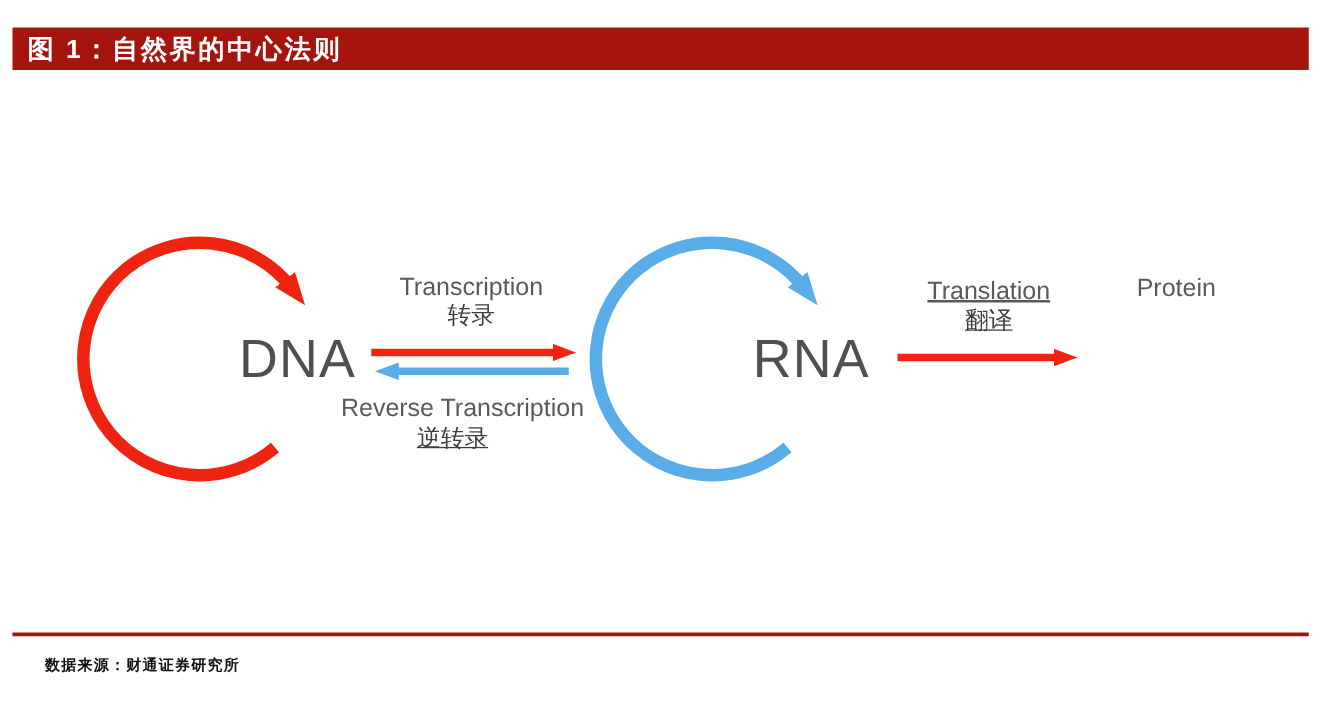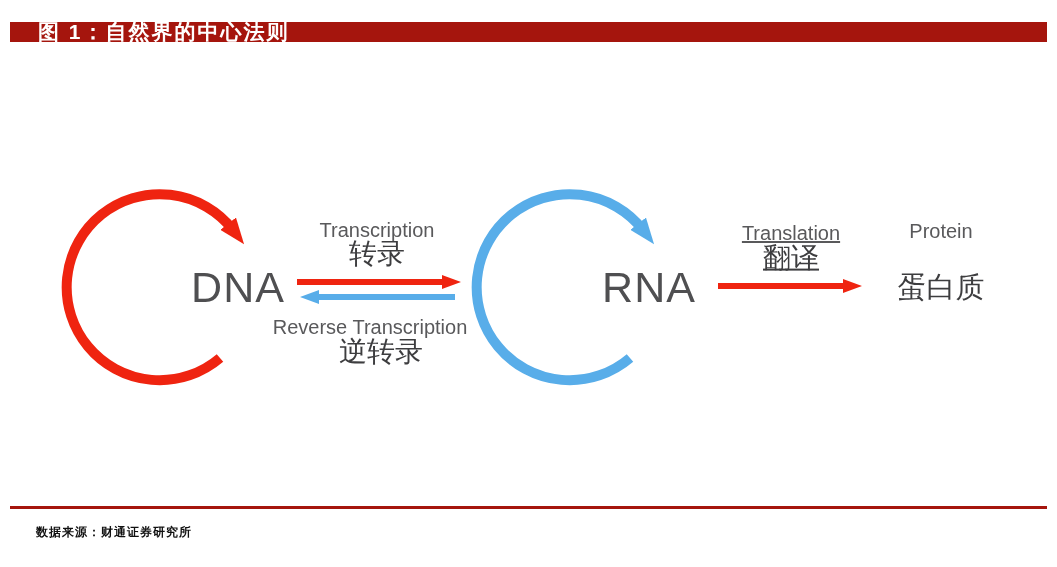--- a/index.html
+++ b/index.html
@@ -4,39 +4,39 @@
 <style>
   html,body{margin:0;padding:0;background:#ffffff;}
   .page{
     position:relative;
     width:1057px;height:567px;
     background:#ffffff;
     font-family:"Liberation Sans","DejaVu Sans",sans-serif;
     overflow:hidden;
   }
   .title-bar{
-    position:absolute;left:10px;right:10px;top:22px;height:20px;
+    position:absolute;left:10px;right:10px;top:22px;height:34px;
     background:#A5150D;
     display:flex;align-items:center;
-    padding-left:28px;box-sizing:border-box;
+    padding-left:12px;box-sizing:border-box;
   }
   .title-text{
     color:#ffffff;font-size:21px;font-weight:bold;letter-spacing:2px;
   }
   .diagram-svg{position:absolute;left:0;top:0;}
   .lbl{position:absolute;transform:translate(-50%,-50%);white-space:nowrap;line-height:1.1;}
   .node{font-size:43px;font-weight:400;color:#4F4F51;letter-spacing:1px;}
   .pos-dna{left:238px;top:288px;}
   .pos-rna{left:649px;top:288px;}
   .en{font-size:20px;color:#59595B;}
-  .zh{font-size:28px;color:#3D3D3F;}
+  .zh{font-size:19px;color:#3D3D3F;}
   .pos-trans-en{left:377px;top:230px;}
   .pos-trans-zh{left:377px;top:254px;}
   .pos-rev-en{left:370px;top:327px;}
-  .pos-rev-zh{left:381px;top:352px;}
+  .pos-rev-zh{left:362px;top:352px;text-decoration:underline;}
   .pos-tl-en{left:791px;top:233px;text-decoration:underline;}
   .pos-tl-zh{left:791px;top:258px;text-decoration:underline;}
   .pos-prot-en{left:941px;top:231px;font-size:20px;color:#59595B;}
   .pos-prot-zh{left:941px;top:288px;font-size:29px;color:#3D3D3F;}
   .footer-rule{
     position:absolute;left:10px;right:10px;top:506px;height:3px;
     background:#A5150D;
   }
   .source-note{
     position:absolute;left:36px;top:524px;
@@ -85,18 +85,17 @@
   <div class="lbl en pos-trans-en">Transcription</div>
   <div class="lbl zh pos-trans-zh">转录</div>
 
   <div class="lbl en pos-rev-en">Reverse Transcription</div>
   <div class="lbl zh pos-rev-zh">逆转录</div>
 
   <div class="lbl en pos-tl-en">Translation</div>
   <div class="lbl zh pos-tl-zh">翻译</div>
 
   <div class="lbl pos-prot-en">Protein</div>
-  <div class="lbl pos-prot-zh">蛋白质</div>
 
   <div class="footer-rule"></div>
   <div class="source-note">数据来源：财通证券研究所</div>
 
 </div>
 
 </body></html>

